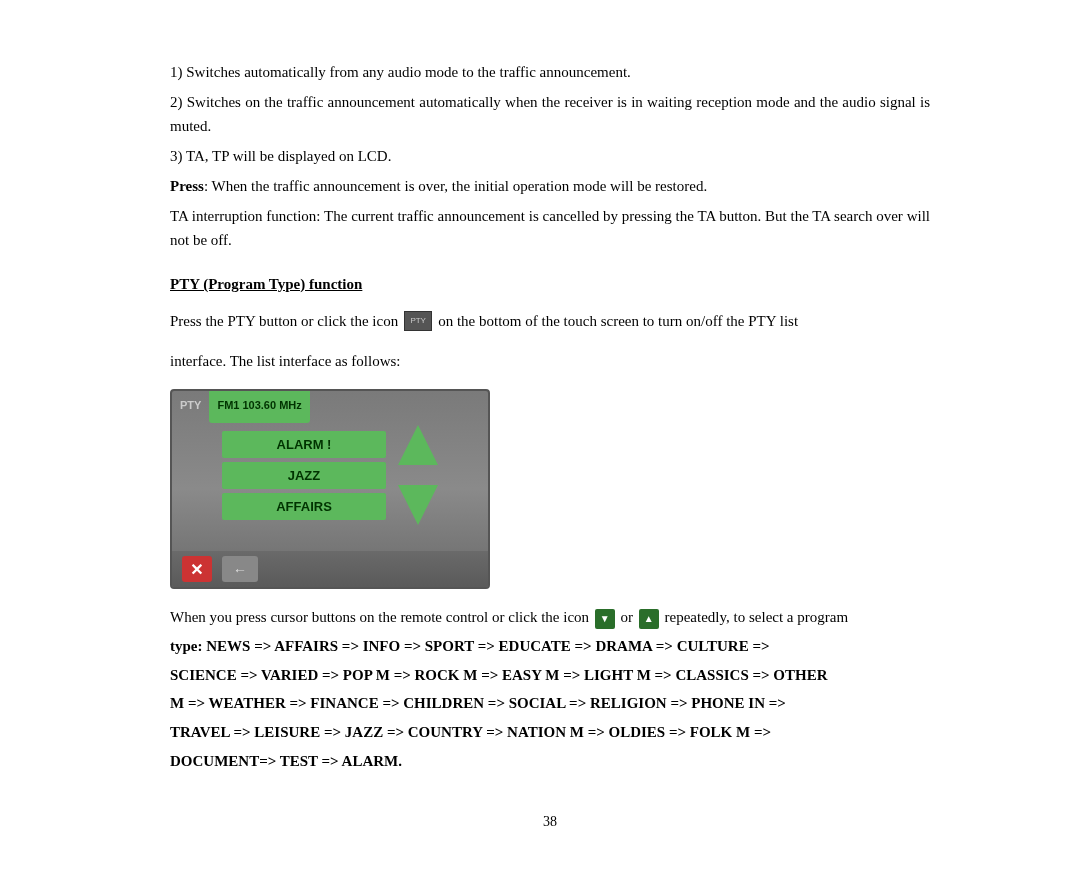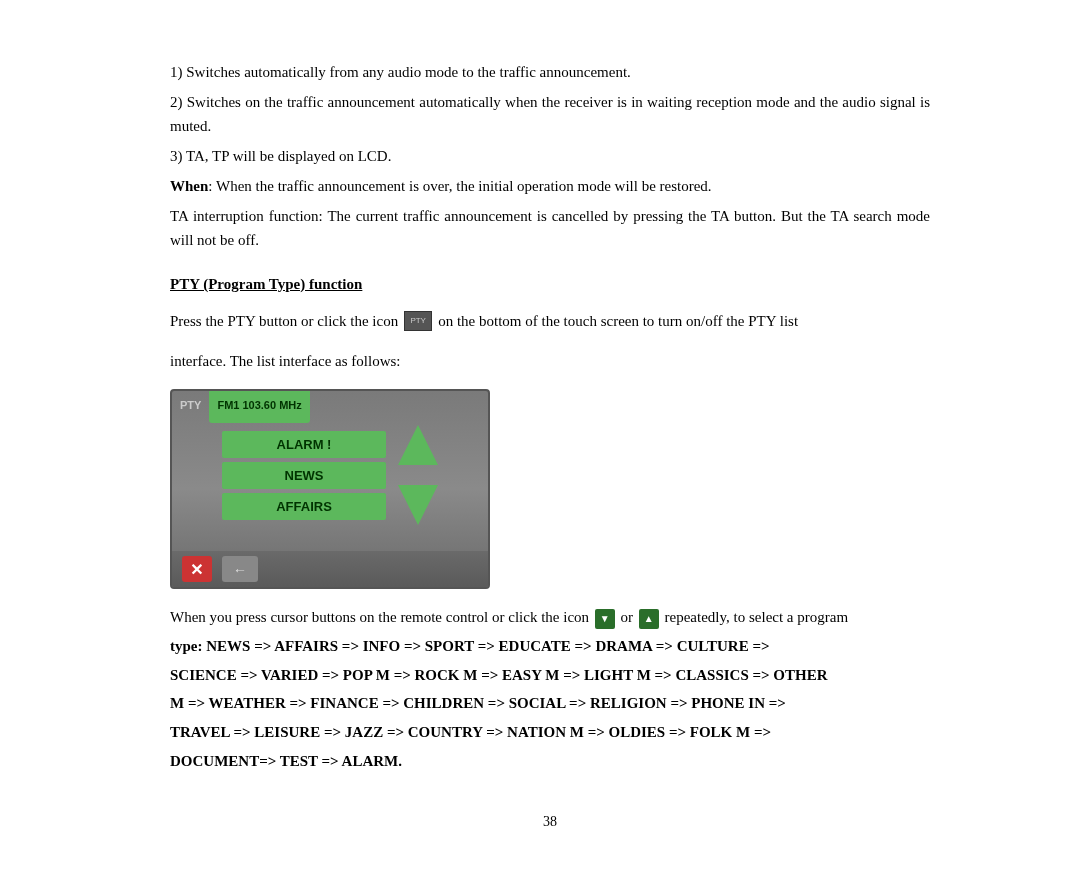--- a/index.html
+++ b/index.html
@@ -262,42 +262,42 @@
   </style>
 </head>
 <body>
 
 <div class="page-container">
 
   <p class="paragraph">1)  Switches automatically from any audio mode to the traffic announcement.</p>
   <p class="paragraph">2)  Switches on the traffic announcement automatically when the receiver is in waiting reception mode and the audio signal is muted.</p>
   <p class="paragraph">3)  TA, TP will be displayed on LCD.</p>
   <p class="paragraph-bold-note">
-    <span class="note-bold">When</span><span>: When the traffic announcement is over, the initial operation mode will be restored.</span>
+    <span class="note-bold">Press</span><span>: When the traffic announcement is over, the initial operation mode will be restored.</span>
   </p>
-  <p class="paragraph">TA interruption function: The current traffic announcement is cancelled by pressing the TA button. But the TA search mode will not be off.</p>
+  <p class="paragraph">TA interruption function: The current traffic announcement is cancelled by pressing the TA button. But the TA search over will not be off.</p>
 
   <p class="section-title">PTY (Program Type) function</p>
 
   <p class="press-pty-line">
     <span>Press the PTY button or click the icon</span>
     <span class="inline-icon-pty" style="background:#555;font-size:8px;color:#ccc;">PTY</span>
     <span>on the bottom of the touch screen to turn on/off the PTY list</span>
   </p>
   <p class="press-pty-line2">interface. The list interface as follows:</p>
 
   <div class="pty-interface">
     <div class="pty-top-bar">
       <span class="pty-label">PTY</span>
       <span class="pty-freq-display">FM1 103.60 MHz</span>
     </div>
     <div class="pty-buttons-area">
       <div class="pty-list">
         <div class="pty-list-item">ALARM !</div>
-        <div class="pty-list-item">NEWS</div>
+        <div class="pty-list-item">JAZZ</div>
         <div class="pty-list-item">AFFAIRS</div>
       </div>
       <div class="pty-arrows">
         <div class="pty-arrow-up"></div>
         <div class="pty-arrow-down"></div>
       </div>
     </div>
     <div class="pty-bottom-bar">
       <div class="pty-x-btn">✕</div>
       <div class="pty-back-btn">←</div>

